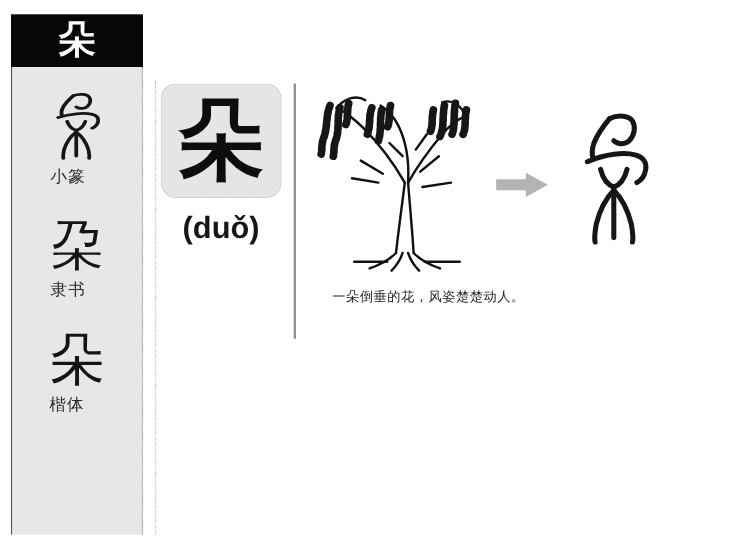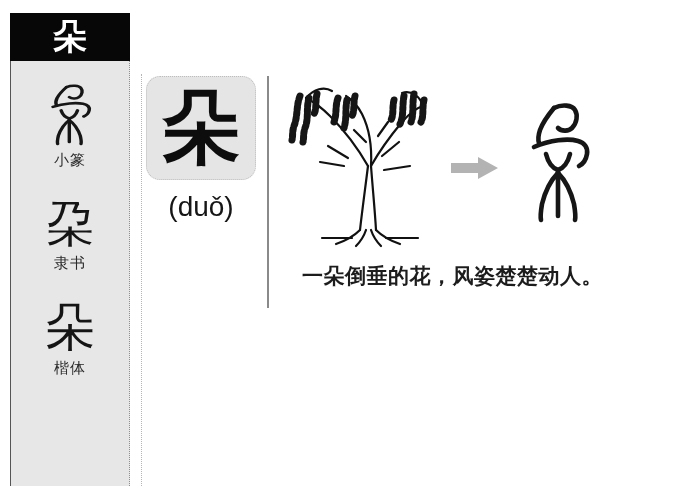--- a/index.html
+++ b/index.html
@@ -11,21 +11,21 @@
   .sidebar-header{
     position:absolute;left:10px;top:13px;width:120px;height:48px;
     background:#070707;color:#ffffff;text-align:center;line-height:48px;
     font-size:34px;font-weight:bold;
   }
   .sidebar{
     position:absolute;left:10px;top:61px;width:120px;height:425px;
     background:#e7e7e7;border-left:1px solid #555;border-right:1px dotted #8f8f8f;
     box-sizing:border-box;display:flex;flex-direction:column;align-items:center;
   }
-  .script-entry{display:flex;flex-direction:column;align-items:center;}
+  .script-entry{display:flex;flex-direction:column;align-items:flex-start;}
   .entry-seal{margin-top:22px;}
   .entry-clerical{margin-top:28px;}
   .entry-regular{margin-top:26px;}
   .script-char{color:#151515;}
   .clerical-char{font-size:48px;line-height:52px;}
   .regular-char{font-size:50px;line-height:56px;}
   .script-label{font-size:15px;letter-spacing:1px;color:#2a2a2a;margin-top:4px;}
   .entry-seal .script-label{margin-top:2px;}
   
   .v-dotted{
@@ -34,31 +34,31 @@
   }
   
   .char-box{
     position:absolute;left:146px;top:76px;width:110px;height:104px;
     background:#e5e5e5;border:1px dotted #bdbdbd;border-radius:14px;
     box-sizing:border-box;display:flex;align-items:center;justify-content:center;
   }
   .char-box .big-char{font-size:78px;font-weight:bold;line-height:1;color:#0d0d0d;}
   .pinyin{
     position:absolute;left:146px;top:191px;width:110px;text-align:center;
-    font-family:"Liberation Sans","DejaVu Sans",sans-serif;font-size:28px;color:#161616;
+    font-family:"Liberation Sans","DejaVu Sans",sans-serif;font-size:28px;color:#161616;font-weight:bold;
   }
   
   .v-sep{position:absolute;left:267px;top:76px;width:2px;height:232px;background:#8a8a8a;}
   
   .tree{position:absolute;left:282px;top:62px;}
   .arrow{position:absolute;left:451px;top:156px;}
   .seal-large{position:absolute;left:524px;top:100px;}
   .caption{
     position:absolute;left:302px;top:262px;white-space:nowrap;
-    font-size:21px;letter-spacing:0.5px;color:#1c1c1c;font-weight:bold;
+    font-size:12px;letter-spacing:0.5px;color:#1c1c1c;
   }
   
   .paragraph{
     position:absolute;left:146px;top:338px;width:524px;
     font-size:15.5px;line-height:27.5px;text-align:justify;text-indent:2em;color:#101010;
   }
 </style>
 </head>
 <body>
 

